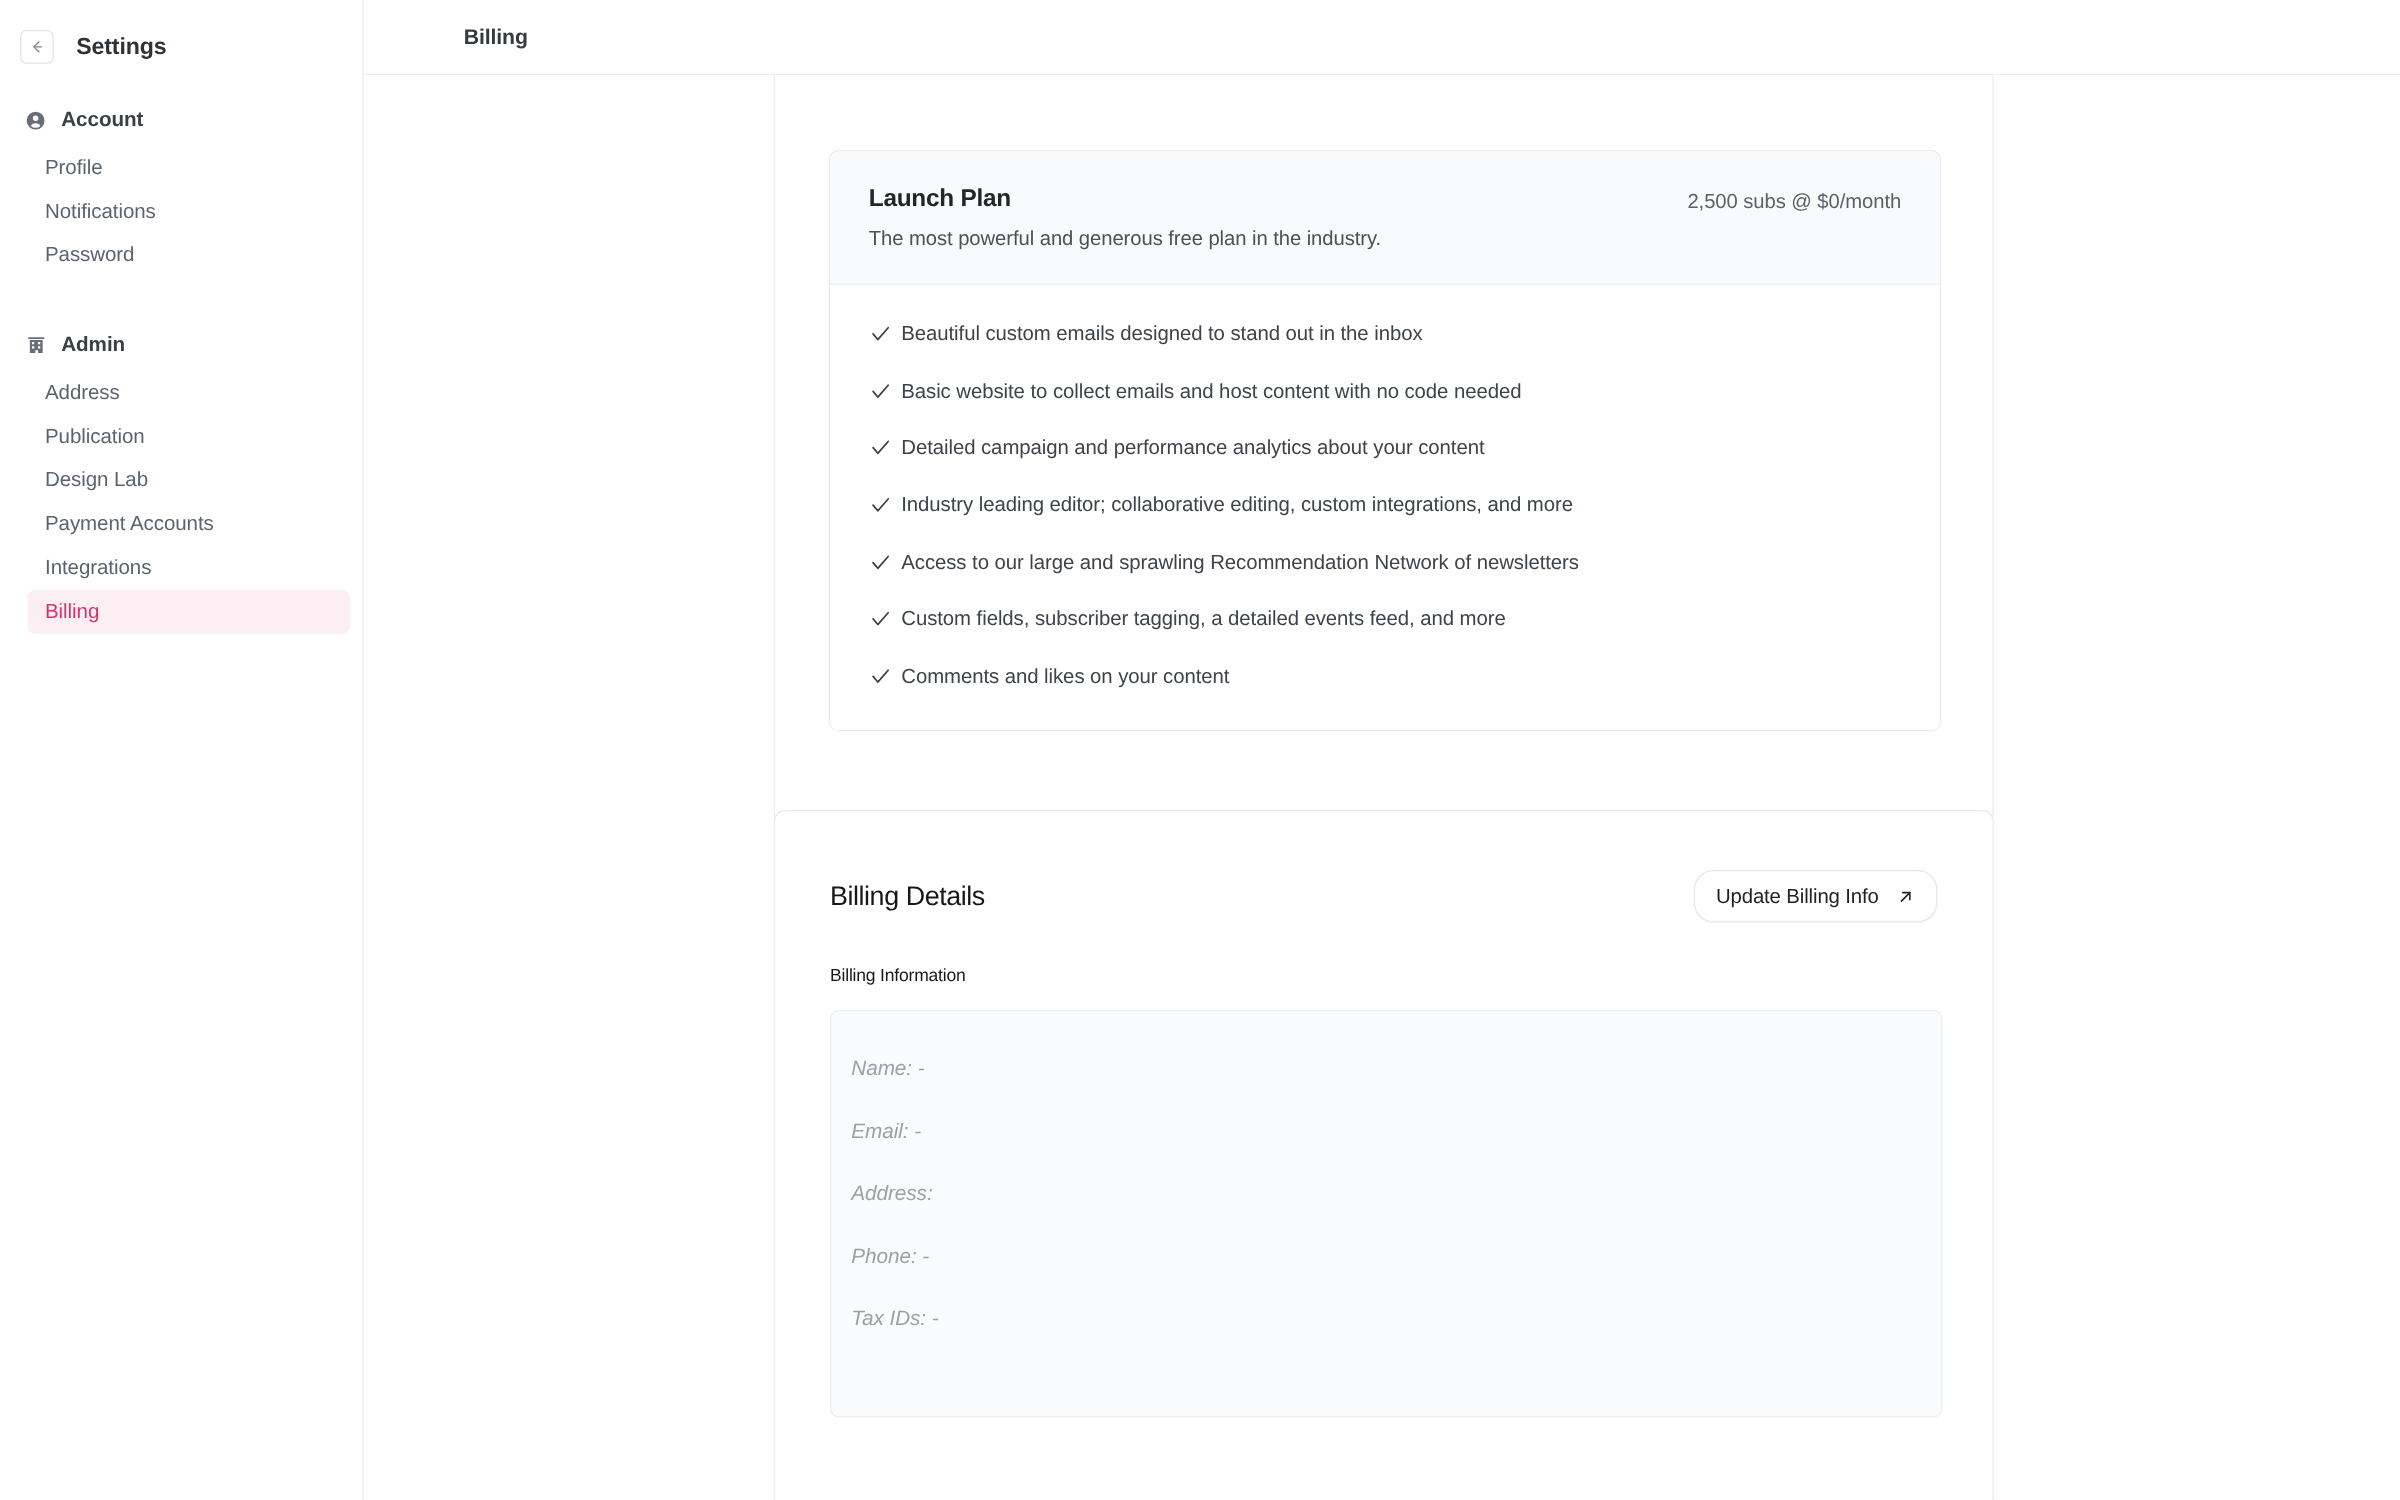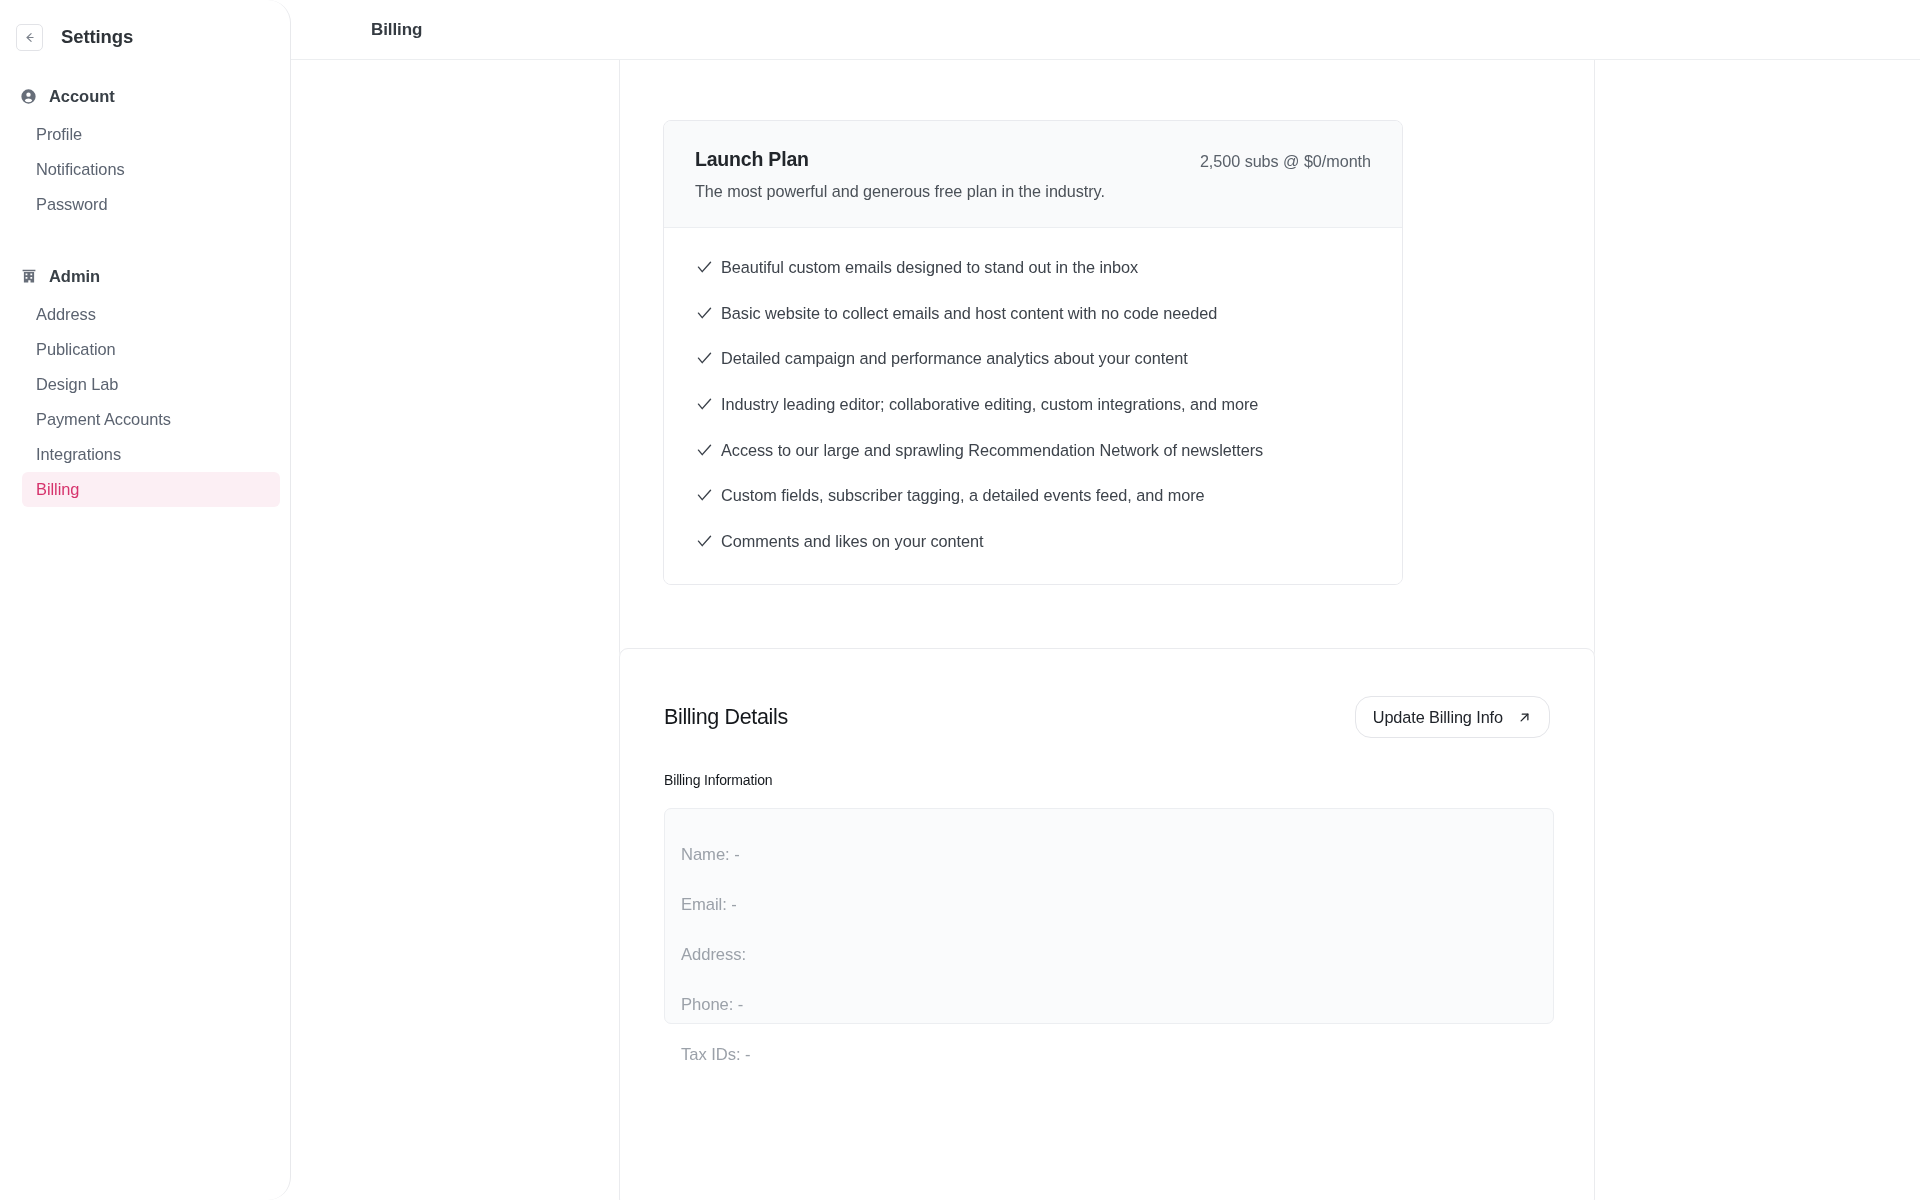--- a/index.html
+++ b/index.html
@@ -19,21 +19,20 @@
 
   
   .sidebar {
     width: 291px;
     min-width: 291px;
     height: 1200px;
     background: #ffffff;
     border-right: 1px solid #e8e9ec;
     padding-top: 0;
     position: relative;
-    border-radius: 23px;
   }
   .sidebar-header {
     display: flex;
     align-items: center;
     gap: 18px;
     padding: 18px 0 0 16px;
     height: 56px;
   }
   .back-btn {
     width: 27px;
@@ -141,21 +140,21 @@
   .panel-billing {
     top: 588px;
     height: 560px;
   }
 
   
   .plan-card {
     position: absolute;
     left: 43px;
     top: 141px;
-    width: 740px;
+    width: 890px;
     border: 1px solid #e9eaee;
     border-radius: 8px;
     overflow: hidden;
     background: #ffffff;
   }
   .plan-head {
     background: #f9fafb;
     border-bottom: 1px solid #eceef1;
     padding: 27px 31px 26px 31px;
     display: flex;
@@ -247,25 +246,26 @@
     top: 123px;
     font-size: 14px;
     color: #14181d;
     letter-spacing: -0.15px;
   }
   .billing-box {
     position: absolute;
     left: 44px;
     top: 159px;
     width: 890px;
-    height: 216px;
+    height: 326px;
     background: #fafbfc;
     border: 1px solid #eceef1;
     border-radius: 7px;
     padding: 21px 16px 0 16px;
+    font-style: italic;
   }
   .billing-row {
     height: 50px;
     line-height: 50px;
     font-size: 16.6px;
     color: #9ba1a9;
     letter-spacing: -0.05px;
   }
 </style>
 </head>

